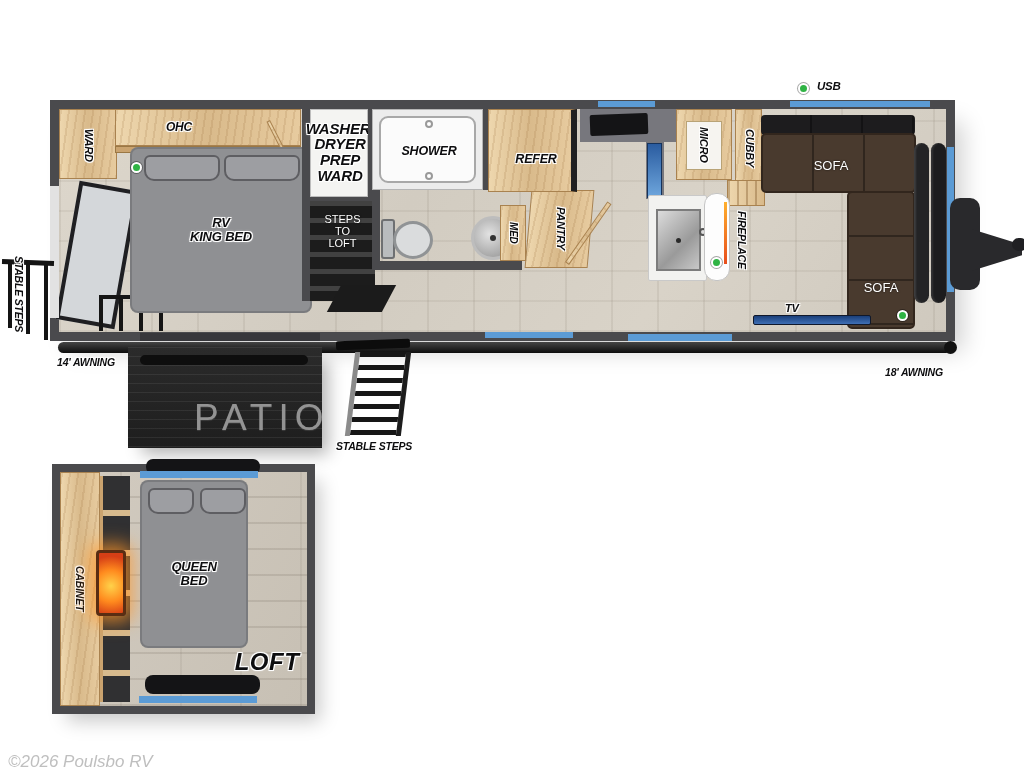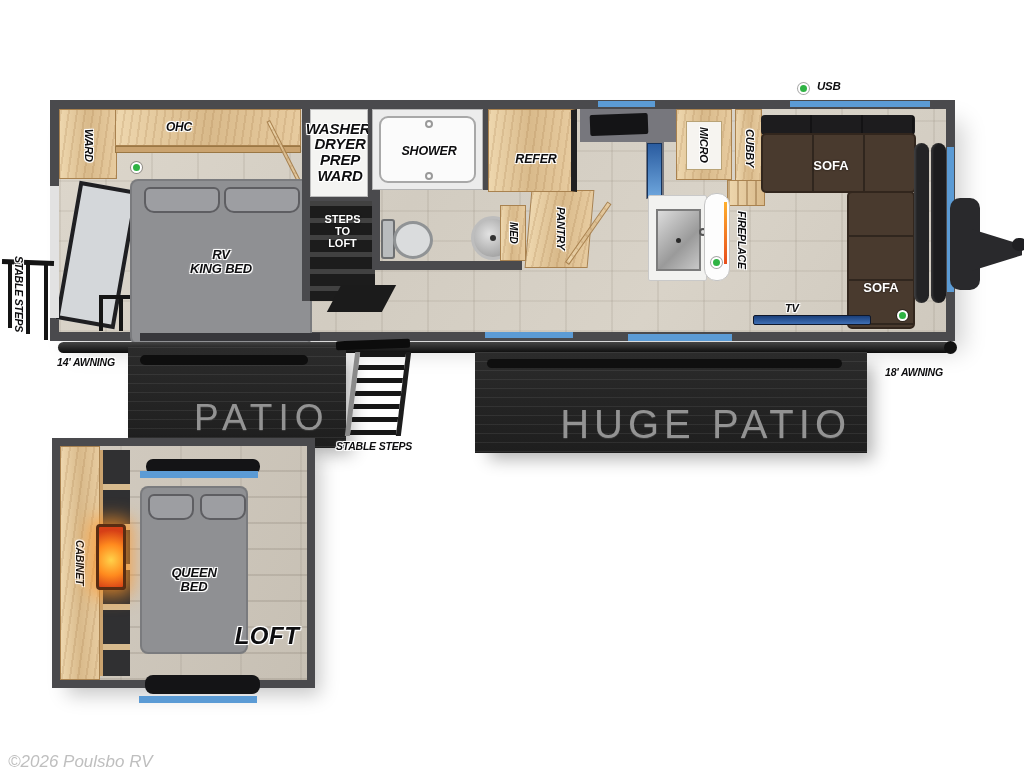--- a/index.html
+++ b/index.html
@@ -9,21 +9,21 @@
     --deck-text:#939393; --white-room:#f4f4f2; --range-blue:#3c6fb2; --fire-orange:#ff8a1e;
   }
   html,body{margin:0;padding:0;background:#fff;}
   .scene{position:relative;width:1024px;height:768px;background:#fff;overflow:hidden;
          font-family:"Liberation Sans",sans-serif;}
   .scene *{position:absolute;box-sizing:border-box;}
   
   .lbl{font-weight:bold;color:#0d0d0f;line-height:1.04;white-space:pre-line;letter-spacing:-0.2px;
        text-shadow:-1px -1px 0 rgba(255,255,255,.95),1px -1px 0 rgba(255,255,255,.95),
                    -1px 1px 0 rgba(255,255,255,.95),1px 1px 0 rgba(255,255,255,.95),0 0 3px #fff;font-style:italic;}
-  .wlbl{font-weight:bold;color:#fff;line-height:1.1;white-space:pre-line;
+  .wlbl{font-weight:normal;color:#fff;line-height:1.1;white-space:pre-line;
         text-shadow:0 0 2px rgba(0,0,0,.8);}
   .v{writing-mode:vertical-rl;text-orientation:mixed;}
   .c{display:flex;align-items:center;justify-content:center;text-align:center;}
   
   .trailer{left:50px;top:100px;width:905px;height:241px;border:9px solid var(--wall);
            background:
              repeating-linear-gradient(90deg, rgba(120,110,95,.12) 0 2px, rgba(0,0,0,0) 2px 46px),
              repeating-linear-gradient(0deg, rgba(120,110,95,.10) 0 2px, rgba(0,0,0,0) 2px 30px),
              linear-gradient(125deg,#ddd7cc 0%,#d2ccc1 40%,#d9d3c8 70%,#cfc9be 100%);
            box-shadow:14px 16px 22px -6px rgba(0,0,0,.18);}
@@ -33,27 +33,27 @@
   .dot{width:11px;height:11px;border-radius:50%;background:var(--green);
        border:2px solid #fff;box-shadow:0 0 0 1px rgba(0,0,0,.35);}
   .deck{background:
         repeating-linear-gradient(180deg, rgba(255,255,255,.07) 0 1px, rgba(0,0,0,0) 1px 9px),
         linear-gradient(180deg,#2b2b2b,#1e1e1e);
         box-shadow:10px 10px 16px -4px rgba(0,0,0,.3);}
   .deck-word{position:absolute;font-weight:200;color:var(--deck-text);letter-spacing:6px;
              font-family:"Liberation Sans",sans-serif;text-shadow:0 1px 1px rgba(255,255,255,.12);}
   .win{background:var(--window);}
   .bar{background:linear-gradient(180deg,#454545,#0d0d0d);border-radius:6px;}
-  .loft{left:52px;top:438px;width:263px;height:250px;border:8px solid var(--wall);
+  .loft{left:52px;top:464px;width:263px;height:250px;border:8px solid var(--wall);
         background:
           repeating-linear-gradient(0deg, rgba(110,100,88,.18) 0 2px, rgba(0,0,0,0) 2px 26px),
           repeating-linear-gradient(90deg, rgba(110,100,88,.10) 0 2px, rgba(0,0,0,0) 2px 60px),
           linear-gradient(115deg,#d2cbc0,#c7c0b4);
         box-shadow:10px 12px 18px -5px rgba(0,0,0,.22);padding-left:40px;}
-  .bedded{background:var(--bed);border-radius:8px;box-shadow:inset 0 0 0 2px rgba(0,0,0,.14);margin-top:32px;}
+  .bedded{background:var(--bed);border-radius:8px;box-shadow:inset 0 0 0 2px rgba(0,0,0,.14);}
   .pillow{background:var(--pillow);border:2px solid #5e5e62;border-radius:6px 6px 10px 10px;}
   .seamsV{background-image:repeating-linear-gradient(90deg, rgba(0,0,0,0) 0 49px, rgba(0,0,0,.35) 49px 51px);}
   .seamsH{background-image:repeating-linear-gradient(180deg, rgba(0,0,0,0) 0 42px, rgba(0,0,0,.35) 42px 44px);}
 </style>
 </head>
 <body>
 
 <div class="scene">
 
   <div class="trailer">
@@ -168,33 +168,29 @@
   <div class="bar" style="left:58px;top:342px;width:893px;height:11px;"></div>
   <div style="left:944px;top:341px;width:13px;height:13px;border-radius:50%;background:#111;"></div>
 
   <div style="left:950px;top:198px;width:30px;height:92px;background:#29292c;border-radius:10px;"></div>
   <div style="left:972px;top:224px;width:50px;height:52px;background:#29292c;clip-path:polygon(0 10%,100% 40%,100% 60%,0 90%);"></div>
   <div style="left:1012px;top:238px;width:15px;height:13px;border-radius:7px;background:#202023;"></div>
 
   <div class="lbl" style="left:57px;top:357px;font-size:10.5px;">14' AWNING</div>
   <div class="lbl" style="left:885px;top:367px;font-size:10.5px;">18' AWNING</div>
 
-  <div class="deck" style="left:128px;top:347px;width:218px;height:101px;text-align:right;">
+  <div class="deck" style="left:128px;top:347px;width:194px;height:101px;text-align:right;">
     <div style="left:12px;top:8px;width:168px;height:10px;background:#0e0e0e;border-radius:5px;"></div>
     <div class="deck-word" style="left:66px;top:50px;font-size:37px;">PATIO</div>
   </div>
 
   <div style="left:336px;top:340px;width:74px;height:9px;background:#0c0c0c;transform:rotate(-2deg);border-radius:2px;"></div>
   <div style="left:350px;top:352px;width:56px;height:84px;transform:skewX(-7deg);border-left:5px solid #8a8a8a;border-right:5px solid #1d1d1d;background:repeating-linear-gradient(180deg,#161616 0 5px, rgba(0,0,0,0) 5px 13px);"></div>
   <div class="lbl c" style="left:328px;top:440px;width:92px;height:13px;font-size:10.5px;">STABLE STEPS</div>
 
-  <div class="deck" style="left:475px;top:352px;width:392px;height:101px;">
-    <div style="left:12px;top:7px;width:355px;height:9px;background:#0f0f0f;border-radius:5px;"></div>
-    <div class="deck-word" style="right:16px;top:50px;font-size:40px;letter-spacing:5px;">HUGE PATIO</div>
-  </div>
 
   <div class="loft">
     <div class="wood" style="left:0;top:0;width:40px;height:234px;"></div>
     <div class="lbl v c" style="left:6px;top:82px;width:28px;height:70px;font-size:10.5px;">CABINET</div>
     <div style="left:40px;top:4px;width:30px;height:226px;background:repeating-linear-gradient(180deg,#303032 0 34px,#d7ba8e 34px 40px);border-left:3px solid #caa36f;"></div>
     <div style="left:36px;top:78px;width:30px;height:66px;background:radial-gradient(circle at 50% 55%,#ffd24a 0%,#ff8a1e 45%,#d63f16 85%);border:3px solid #5a2d12;border-radius:4px;box-shadow:0 0 18px 6px rgba(255,150,40,.75);"></div>
     <div class="bedded" style="left:80px;top:8px;width:108px;height:168px;">
       <div class="pillow" style="left:8px;top:8px;width:46px;height:26px;"></div>
       <div class="pillow" style="left:60px;top:8px;width:46px;height:26px;"></div>
       <div class="lbl c" style="left:24px;top:76px;width:60px;height:36px;font-size:13px;">QUEEN

